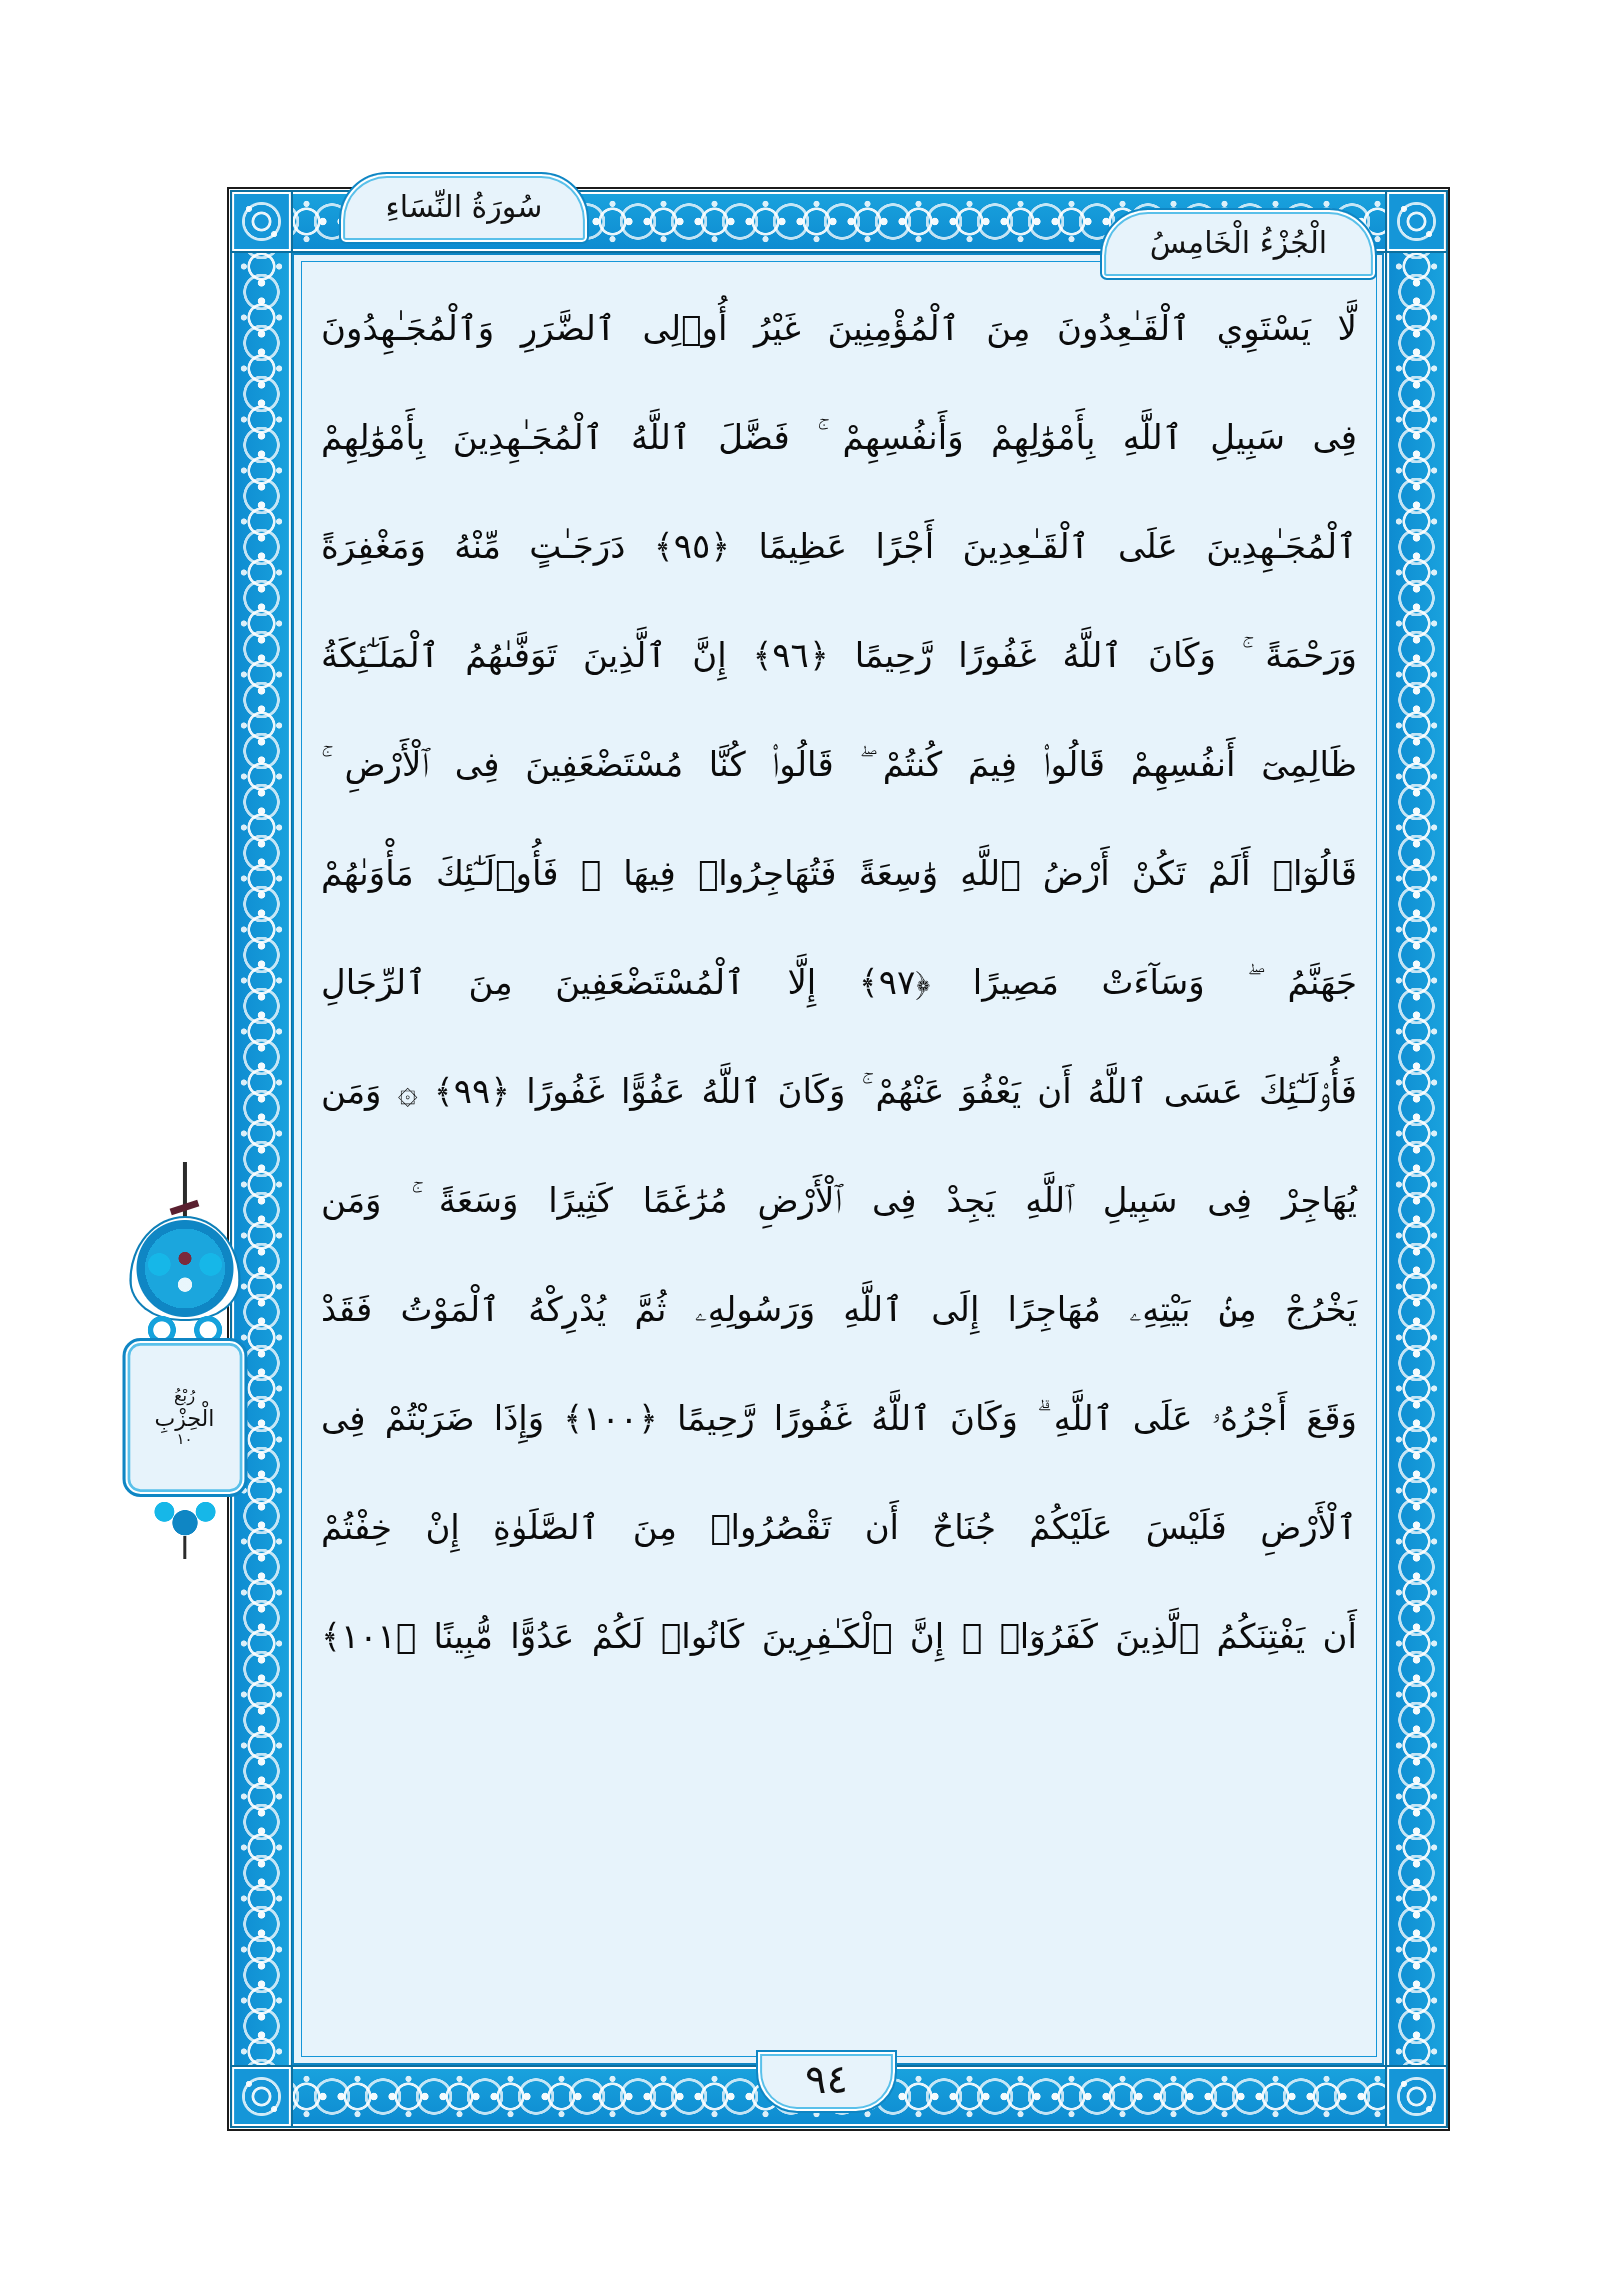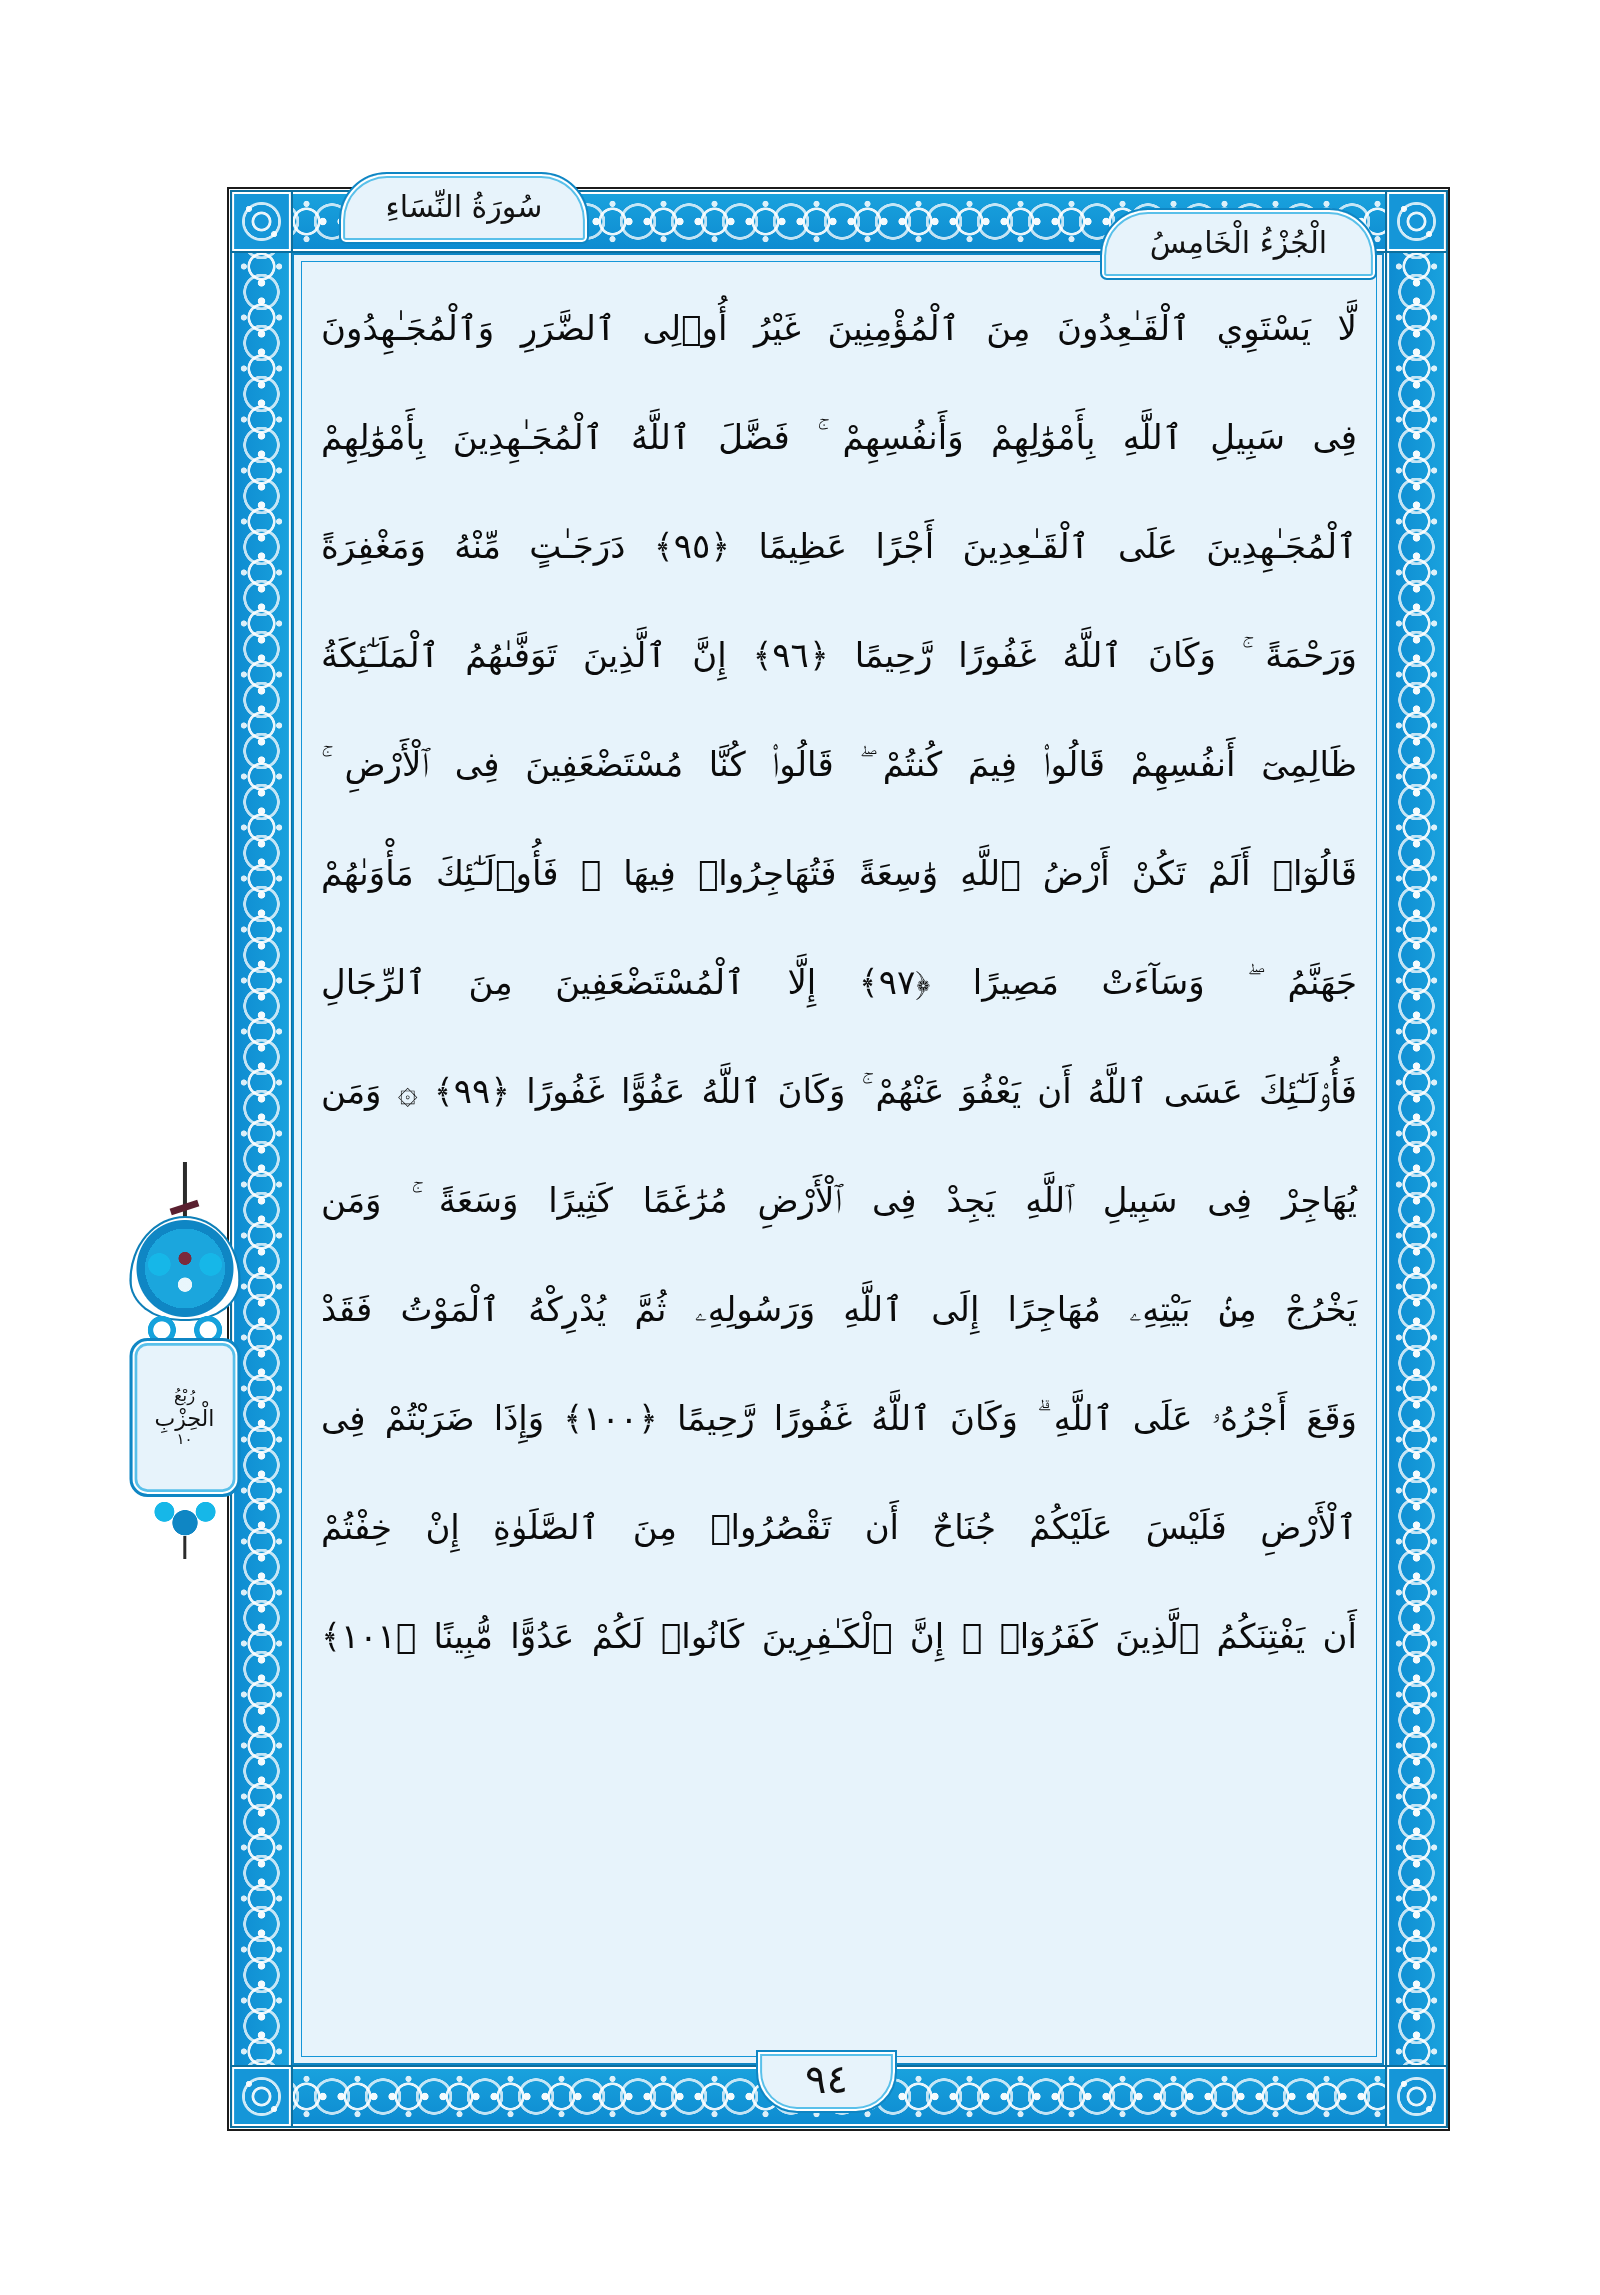--- a/index.html
+++ b/index.html
@@ -187,21 +187,21 @@
   }
   .med-scroll {
     position:absolute; left:50%; top:149px; transform:translateX(-50%);
     width:89px; height:38px;
     background:
       radial-gradient(circle at 24% 50%, rgba(255,255,255,0) 0 8.2px, #15a2dc 9px 13.7px, transparent 14.4px),
       radial-gradient(circle at 76% 50%, rgba(255,255,255,0) 0 8.2px, #15a2dc 9px 13.7px, transparent 14.4px);
   }
   .med-body {
     position:absolute; left:50%; top:176px; transform:translateX(-50%);
-    width:111px; height:159px;
+    width:125px; height:159px;
     background:#e7f3fb;
     border:3.4px solid #0f86c4;
     border-radius: 18px;
     box-shadow: inset 0 0 0 2.1px #ffffff, inset 0 0 0 4.8px #59c0ea;
     display:flex; flex-direction:column;
     align-items:center; justify-content:center;
     gap:2.7px;
     box-sizing:border-box;
   }
   .med-line {

